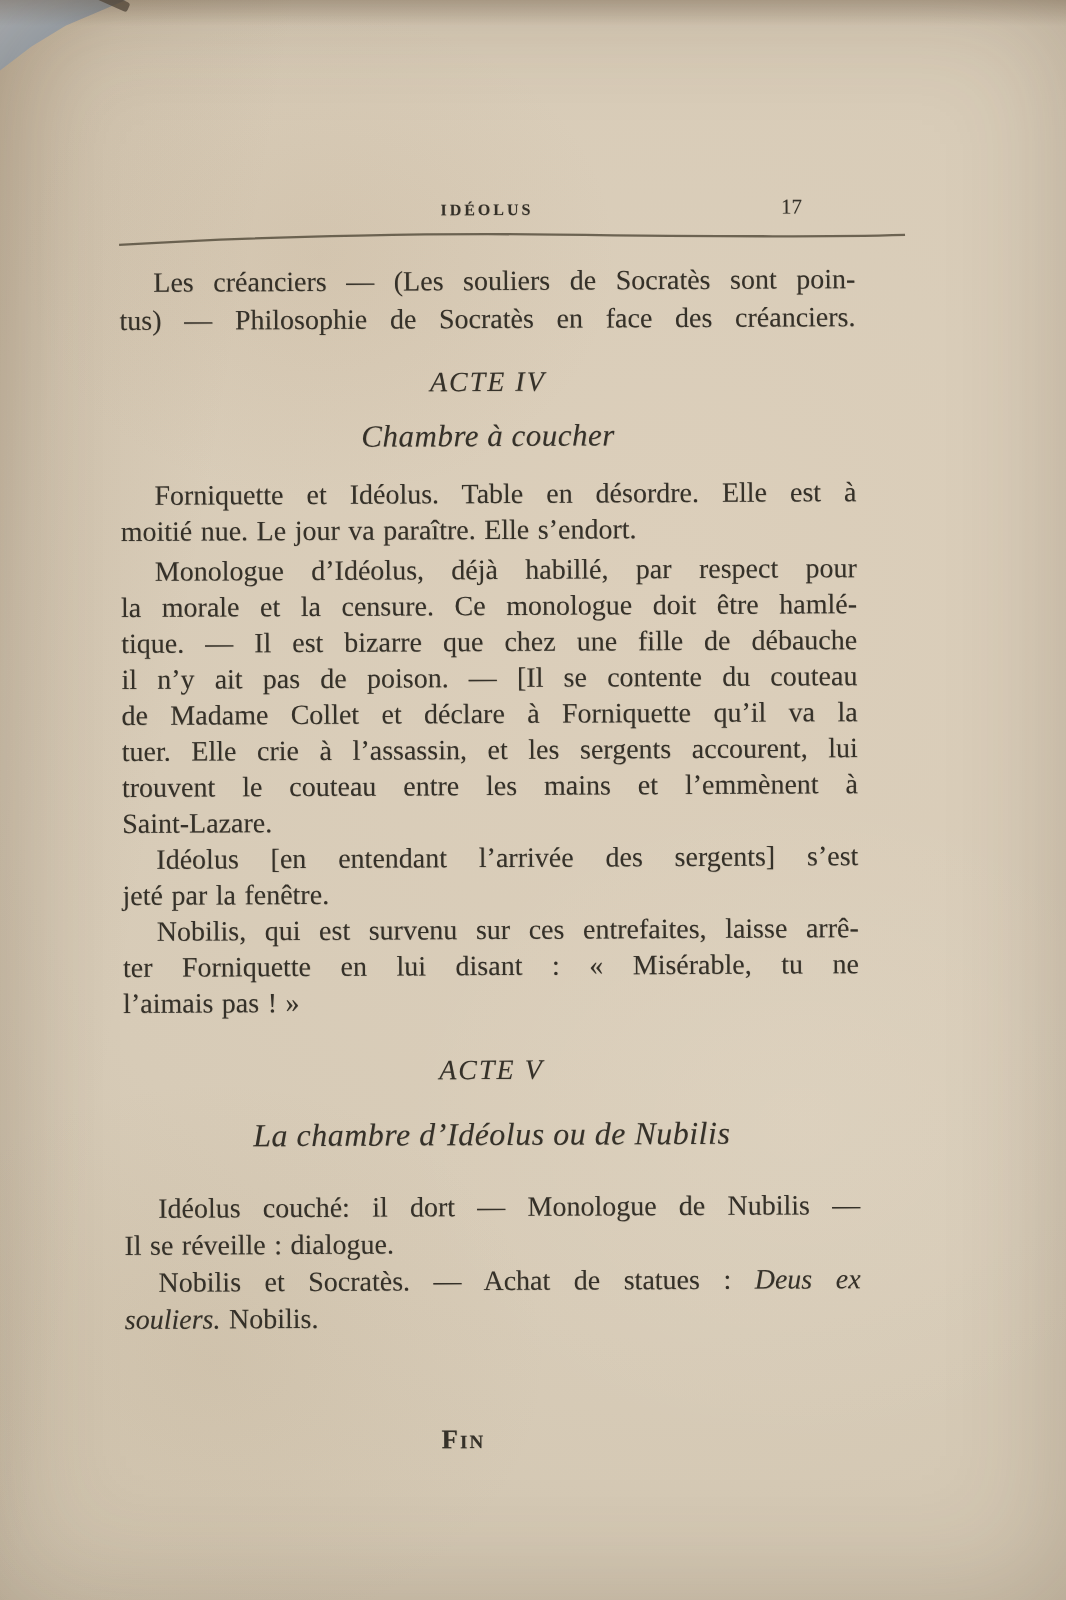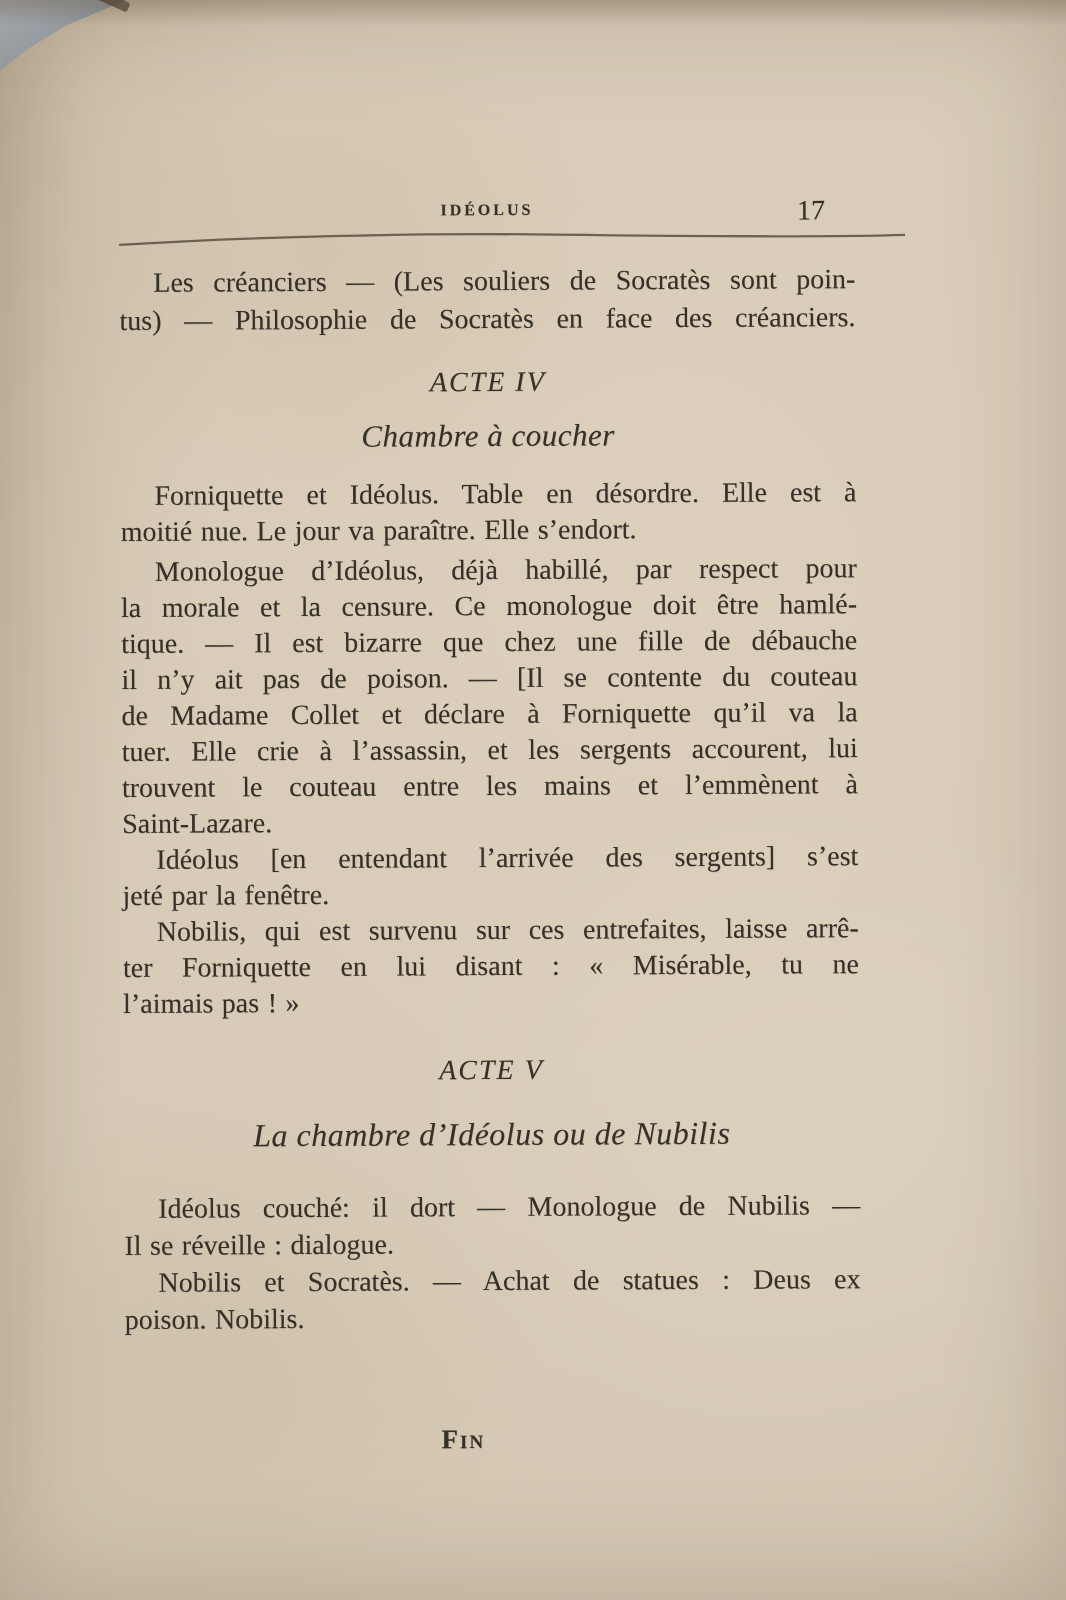--- a/index.html
+++ b/index.html
@@ -58,21 +58,21 @@
     position:absolute;left:122px;top:0;width:736px;height:100%;
     transform:rotate(-0.3deg);
     color:var(--ink);
     text-shadow:0.3px 0.3px 0.7px rgba(42,36,28,0.30);
   }
   .running-title{
     position:absolute;top:201px;left:0;width:100%;
     text-align:center;font-size:16px;font-weight:bold;letter-spacing:3px;
   }
   .page-number{
-    position:absolute;top:196px;left:678px;font-size:28px;
+    position:absolute;top:196px;left:662px;font-size:21px;
   }
   .header-rule{position:absolute;left:-4px;top:230px;width:796px;height:18px;}
   .block{position:absolute;left:0;width:736px;}
   .line{
     font-size:28px;line-height:36px;text-align:justify;word-spacing:1.5px;
   }
   .just{text-align-last:justify;}
   .indent{text-indent:34px;}
   .b-p1 .line{line-height:38px;}
   .b-p6 .line,.b-p7 .line{line-height:37px;}
@@ -87,21 +87,21 @@
   .b-scene5{top:1116px;}
   .b-p6{top:1188px;}
   .b-p7{top:1262px;}
   .act-heading{
     text-align:center;font-style:italic;font-size:28px;letter-spacing:2px;
   }
   .scene-heading{
     text-align:center;font-style:italic;font-size:31px;letter-spacing:0.5px;
   }
   .b-scene5 .scene-heading{font-size:32px;}
-  .italic{margin-top:31px;}
+  .italic{font-style:italic;margin-top:31px;}
   .fin{
     position:absolute;top:1424px;left:-30px;width:100%;
     text-align:center;font-variant:small-caps;font-weight:bold;
     font-size:27px;letter-spacing:2px;
   }
 </style>
 </head>
 <body>
 
 <div class="page">
@@ -169,21 +169,21 @@
       <div class="scene-heading">La chambre d’Idéolus ou de Nubilis</div>
     </div>
 
     <div class="block b-p6">
       <div class="line just indent">Idéolus couché: il dort — Monologue de Nubilis —</div>
       <div class="line">Il se réveille : dialogue.</div>
     </div>
 
     <div class="block b-p7">
       <div class="line just indent"><span>Nobilis et Socratès. — Achat de statues : </span><span class="italic">Deus ex</span></div>
-      <div class="line"><span class="italic">poison.</span><span> Nobilis.</span></div>
+      <div class="line"><span class="italic">souliers.</span><span> Nobilis.</span></div>
     </div>
 
     <div class="fin">Fin</div>
 
   </div>
 
   <div class="vignette"></div>
 </div>
 
 </body></html>

